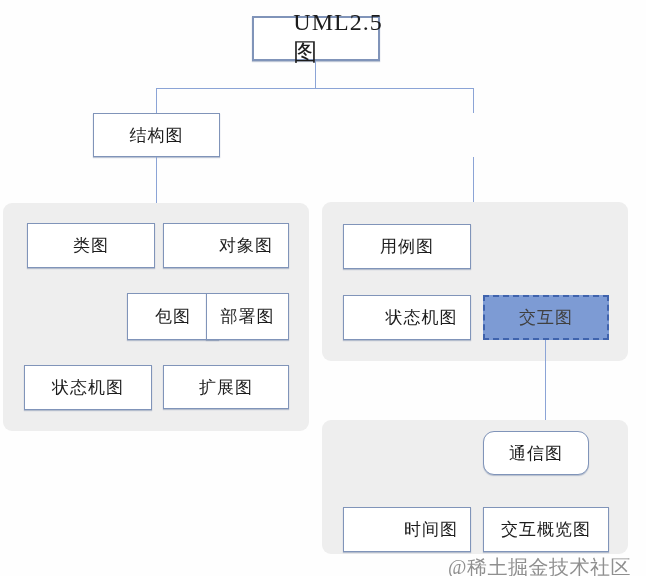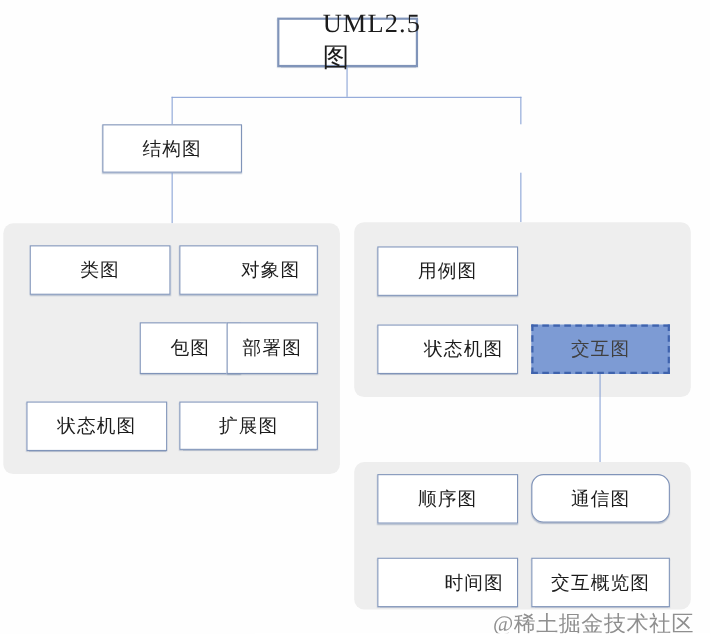--- a/index.html
+++ b/index.html
@@ -60,21 +60,20 @@
 
   <div class="panel" style="left:322px;top:202px;width:306px;height:159px;">
     <div class="node" style="left:21px;top:22px;width:128px;height:45px;">用例图</div>
     <div class="node" style="left:21px;top:93px;width:128px;height:45px;padding-left:29px;">状态机图</div>
     <div class="node highlight" style="left:161px;top:93px;width:126px;height:45px;">交互图</div>
   </div>
 
   <div class="line" style="left:545px;top:340px;width:1px;height:80px;"></div>
 
   <div class="panel" style="left:322px;top:420px;width:306px;height:134px;">
-    <div class="node" style="left:21px;top:11px;width:128px;height:45px;">顺序图</div>
-    <div class="node" style="left:161px;top:11px;width:126px;height:44px;border-radius:11px;">通信图</div>
+    <div class="node" style="left:161px;top:11px;width:106px;height:44px;border-radius:11px;">通信图</div>
     <div class="node" style="left:21px;top:87px;width:128px;height:45px;padding-left:48px;">时间图</div>
     <div class="node" style="left:161px;top:87px;width:126px;height:45px;">交互概览图</div>
   </div>
 
   <div class="watermark">@稀土掘金技术社区</div>
 
 </div>
 
 </body></html>

